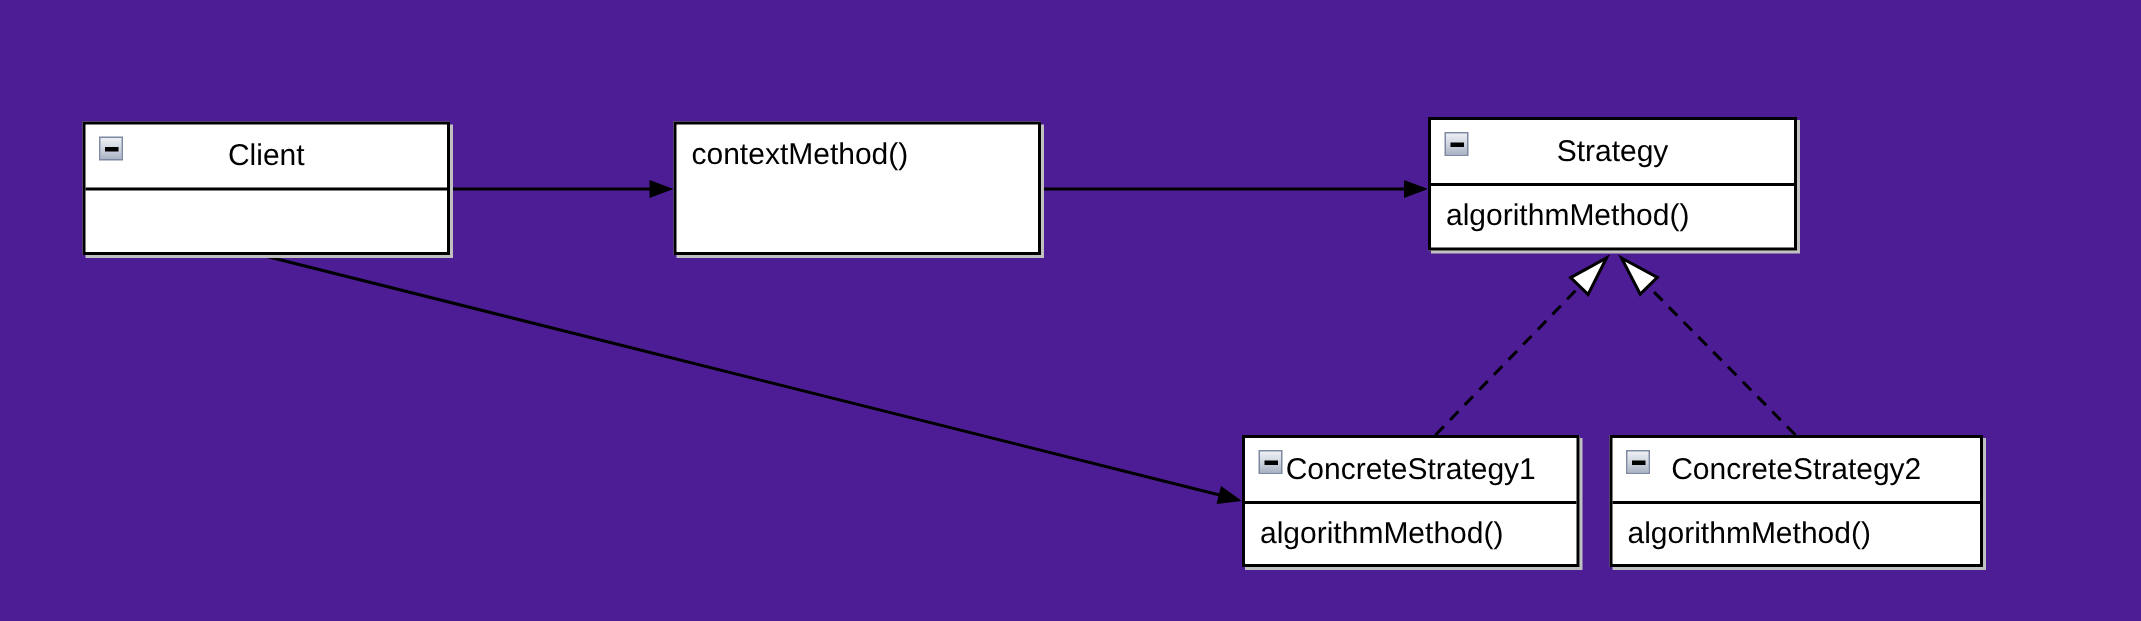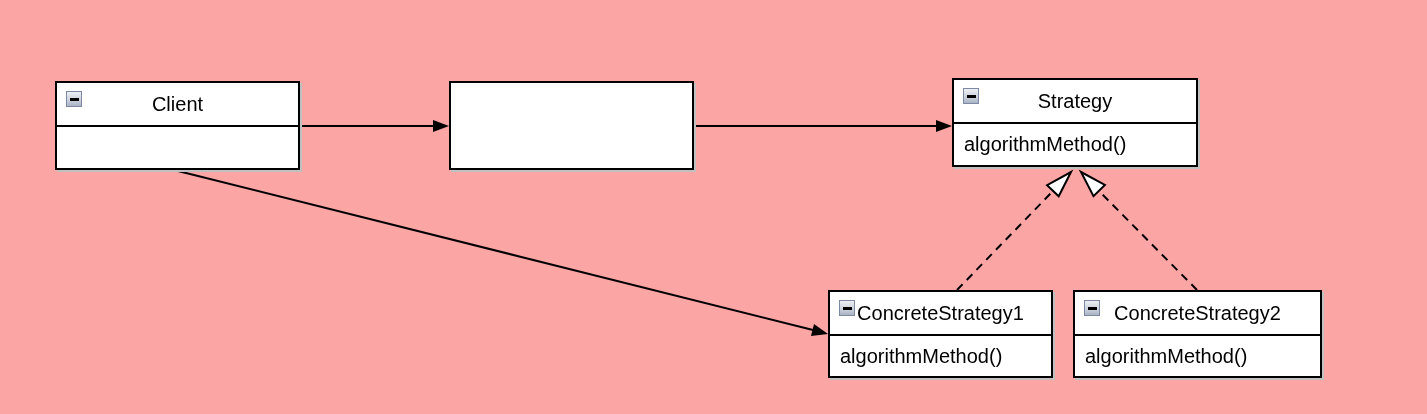--- a/index.html
+++ b/index.html
@@ -1,20 +1,20 @@
 <!DOCTYPE html>
 <html><head>
 <meta charset="utf-8">
 <style>
   html, body { margin: 0; padding: 0; background: #ffffff; }
   .canvas {
     position: relative;
     width: 1427px;
     height: 414px;
-    background: #fca5a5;
+    background: #4c1d95;
     font-family: "Liberation Sans", sans-serif;
     color: #000000;
     overflow: hidden;
   }
   svg.connectors {
     position: absolute;
     left: 0; top: 0;
     width: 1427px; height: 414px;
   }
   .uml-class {
@@ -105,20 +105,21 @@
     <div class="uml-title">
       <span class="collapse-btn">
         <span class="minus-bar"></span>
       </span>
       <span>Client</span>
     </div>
     <div class="uml-body body-tall"></div>
   </div>
 
   <div class="uml-class" id="box-context">
+    <div class="uml-body body-tall">contextMethod()</div>
   </div>
 
   <div class="uml-class" id="box-strategy">
     <div class="uml-title">
       <span class="collapse-btn">
         <span class="minus-bar"></span>
       </span>
       <span>Strategy</span>
     </div>
     <div class="uml-body body-tall">algorithmMethod()</div>

